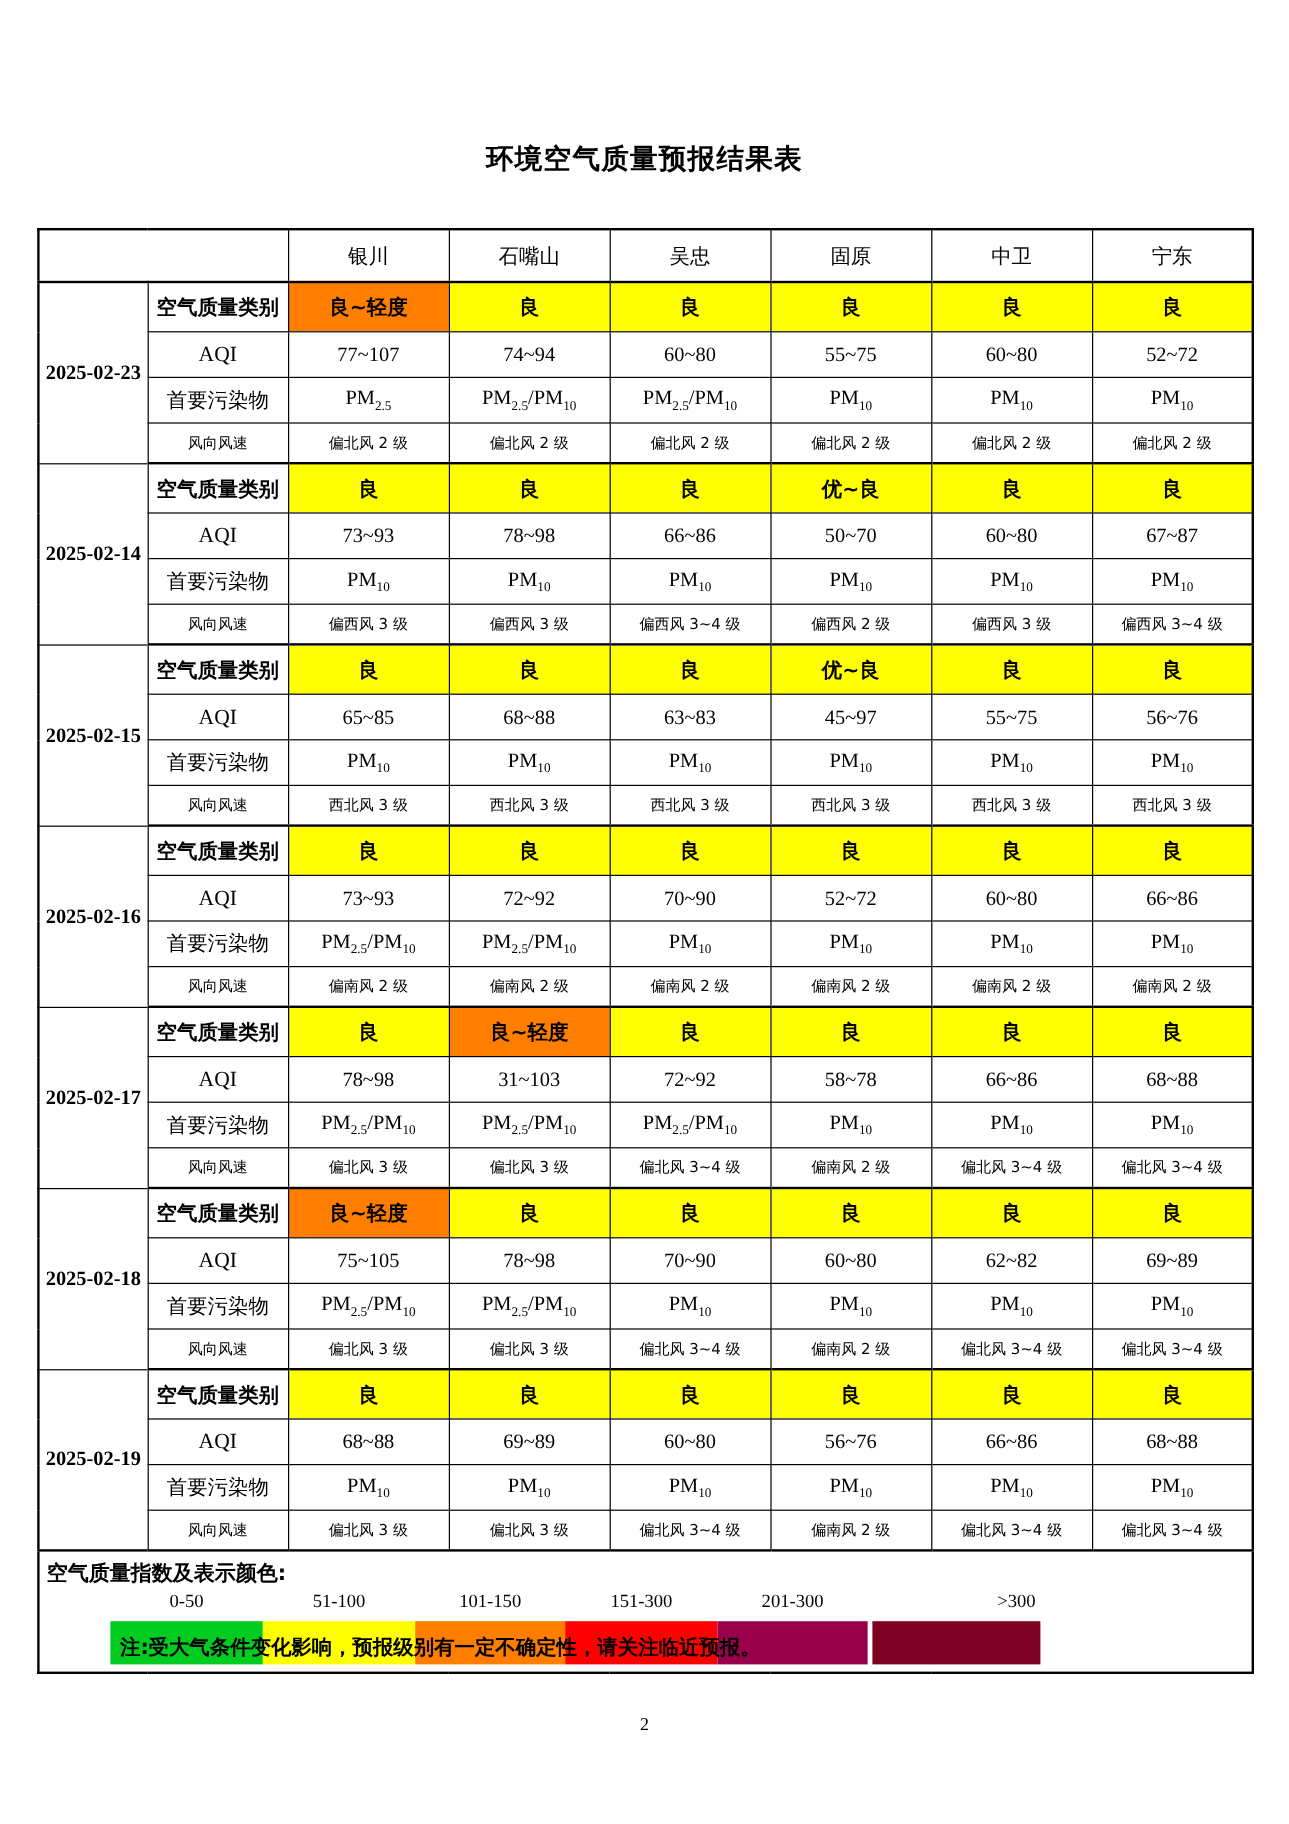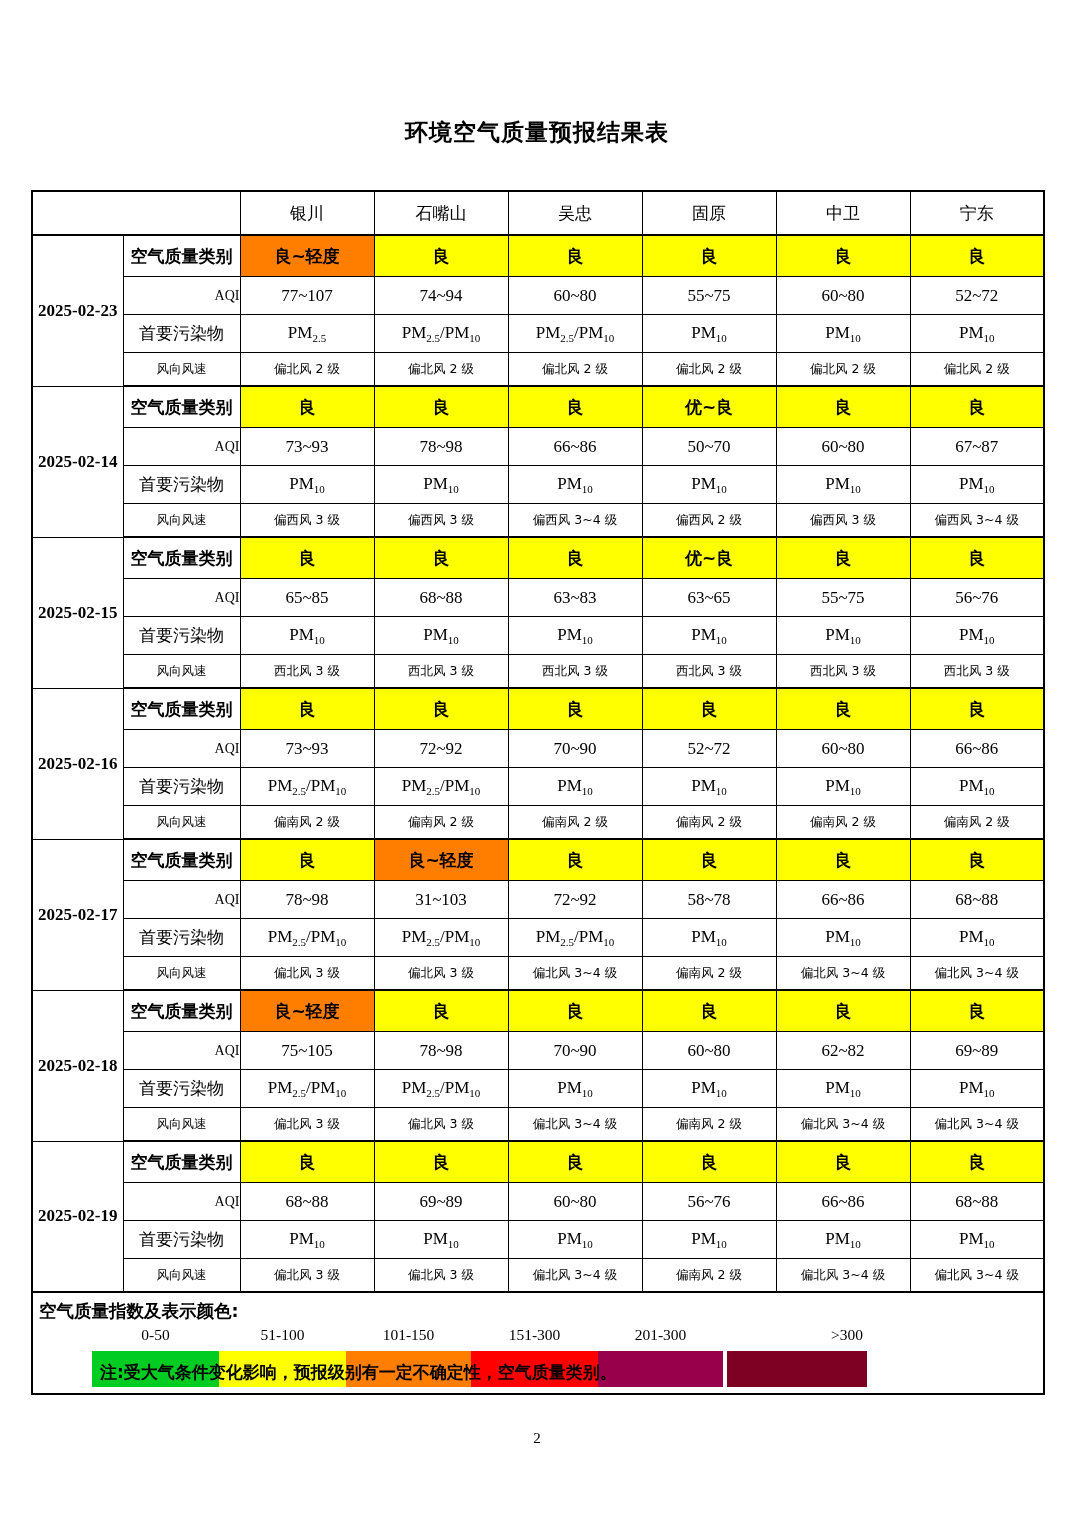--- a/index.html
+++ b/index.html
@@ -33,21 +33,21 @@
   tr.r-pm  td { height:37px; font-size:17px; font-family:"Liberation Serif","DejaVu Serif",serif; }
   tr.r-pm  td sub { font-size:11px; }
   tr.r-wind td { height:32px; font-size:12.5px; border-bottom-width:2px; }
   td.date-cell {
     font-family:"Liberation Serif","DejaVu Serif",serif;
     font-size:13.5px; font-weight:normal;
   }
   td.row-label { font-size:13.5px; font-weight:normal; }
   tr.r-cat td.row-label, tr.r-aqi td.row-label,
   tr.r-pm td.row-label, tr.r-wind td.row-label { font-family:"DejaVu Sans","Liberation Sans",sans-serif; }
-  tr.r-aqi td.row-label { font-family:"Liberation Serif","DejaVu Serif",serif; font-size:14px;text-align:right; }
+  tr.r-aqi td.row-label { font-family:"Liberation Serif","DejaVu Serif",serif; font-size:18px; }
   td.legend-cell {
     height:100px; vertical-align:top; text-align:left;
     border-top-width:2px;
   }
   .legend-title { font-size:17.5px; font-weight:bold; margin:6px 0 0 6px; }
   .legend-ranges {
     display:flex; margin:3px 0 0 59px;
     font-family:"Liberation Serif","DejaVu Serif",serif; font-size:15.5px;
   }
   .legend-ranges span { display:block; text-align:center; }
@@ -173,21 +173,21 @@
         <td style="background: rgb(255, 255, 0);">良</td>
         <td style="background: rgb(255, 255, 0);">优~良</td>
         <td style="background: rgb(255, 255, 0);">良</td>
         <td style="background: rgb(255, 255, 0);">良</td>
       </tr>
       <tr class="r-aqi">
         <td class="row-label">AQI</td>
         <td>65~85</td>
         <td>68~88</td>
         <td>63~83</td>
-        <td>63~65</td>
+        <td>45~97</td>
         <td>55~75</td>
         <td>56~76</td>
       </tr>
       <tr class="r-pm">
         <td class="row-label">首要污染物</td>
         <td>PM<sub>10</sub></td>
         <td>PM<sub>10</sub></td>
         <td>PM<sub>10</sub></td>
         <td>PM<sub>10</sub></td>
         <td>PM<sub>10</sub></td>
@@ -367,14 +367,14 @@
             <div class="swatch" style="width: 125px; background: rgb(255, 126, 0);"></div>
             <div class="swatch" style="width: 127px; background: rgb(255, 0, 0);"></div>
             <div class="swatch" style="width: 125px; background: rgb(153, 0, 76);"></div>
             <div class="swatch" style="width: 140px; background: rgb(126, 0, 35); margin-left: 4px;"></div>
           </div>
         </td>
       </tr>
     </tbody>
 </table>
 
-<div class="note-text">注:受大气条件变化影响，预报级别有一定不确定性，空气质量类别。</div>
+<div class="note-text">注:受大气条件变化影响，预报级别有一定不确定性，请关注临近预报。</div>
 <div class="page-number">2</div>
 
 </body></html>

